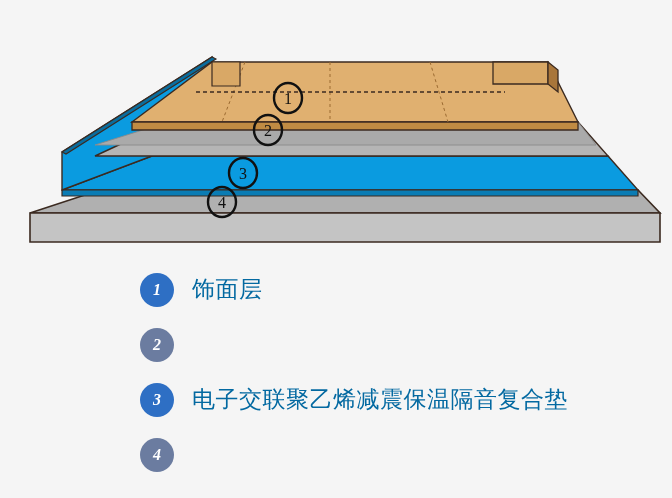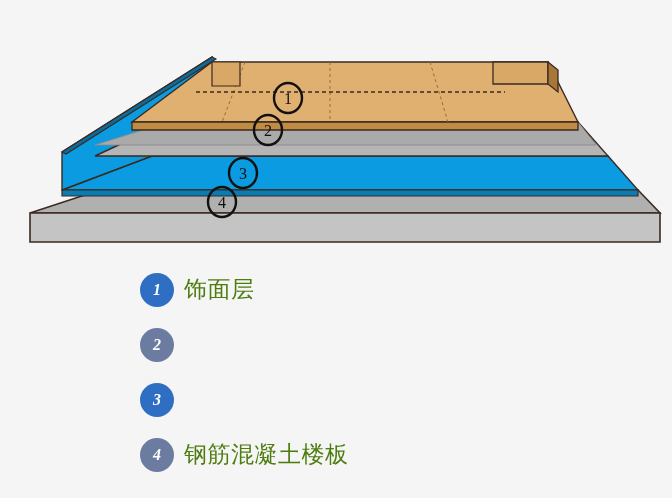--- a/index.html
+++ b/index.html
@@ -53,23 +53,23 @@
     font-family: "Liberation Serif", "DejaVu Serif", serif;
     letter-spacing: 0;
   }
   .badge-odd {
     background: #2e6fc4;
   }
   .badge-even {
     background: #6b7ca0;
   }
   .legend-label {
-    margin-left: 10px;
+    margin-left: 18px;
     font-size: 23px;
-    color: #4d7c0f;
+    color: #0369a1;
     font-family: "DejaVu Sans", "Liberation Sans", sans-serif;
     white-space: nowrap;
     letter-spacing: 0.5px;
   }
 </style>
 </head>
 <body>
 
 <div id="diagram-wrap">
   <svg id="diagram-svg" width="672" height="255" viewBox="0 0 672 255">
@@ -146,20 +146,20 @@
     <div class="badge badge-odd">1</div>
     <div class="legend-label">饰面层</div>
   </div>
 
   <div class="legend-row">
     <div class="badge badge-even">2</div>
   </div>
 
   <div class="legend-row">
     <div class="badge badge-odd">3</div>
+    <div class="legend-label">电子交联聚乙烯减震保温隔音复合垫</div>
   </div>
 
   <div class="legend-row">
     <div class="badge badge-even">4</div>
-    <div class="legend-label">钢筋混凝土楼板</div>
   </div>
 
 </div>
 
 </body></html>

